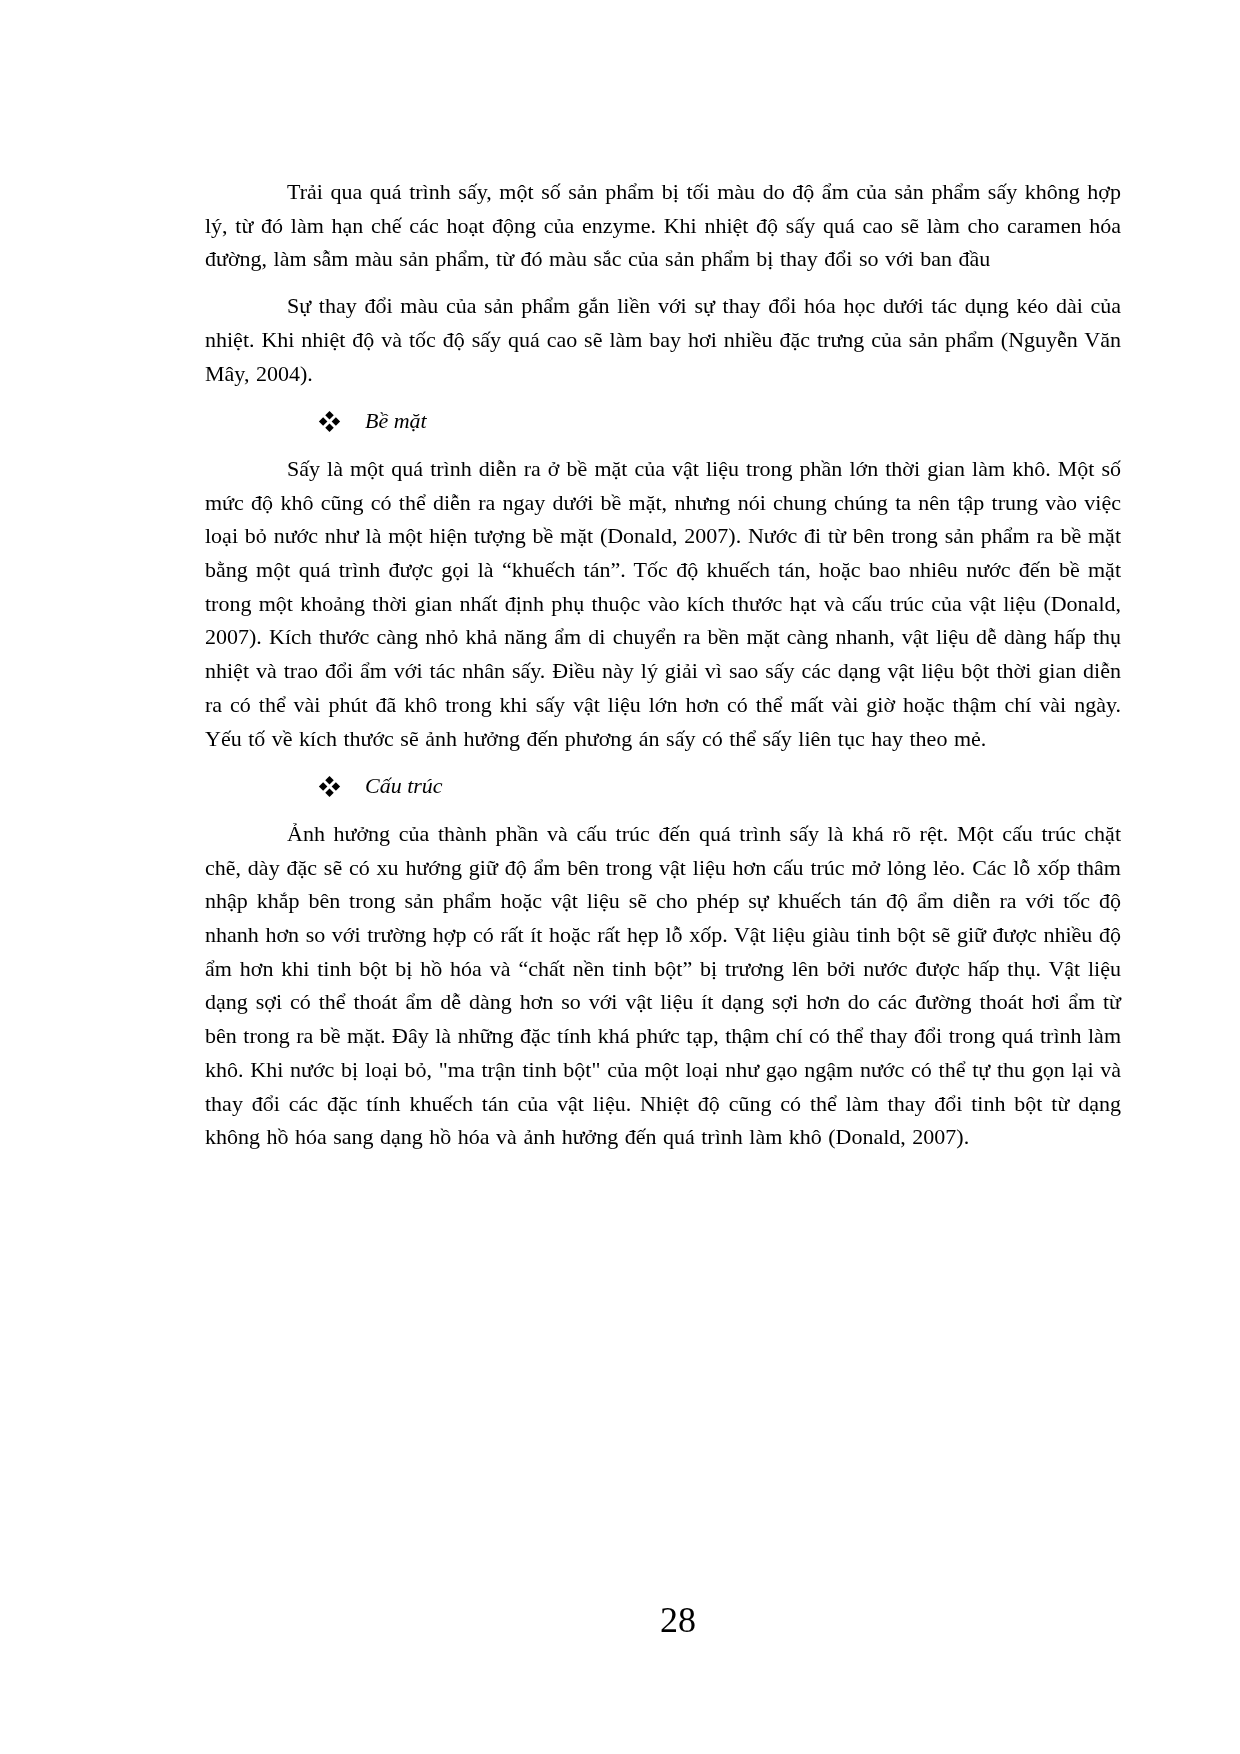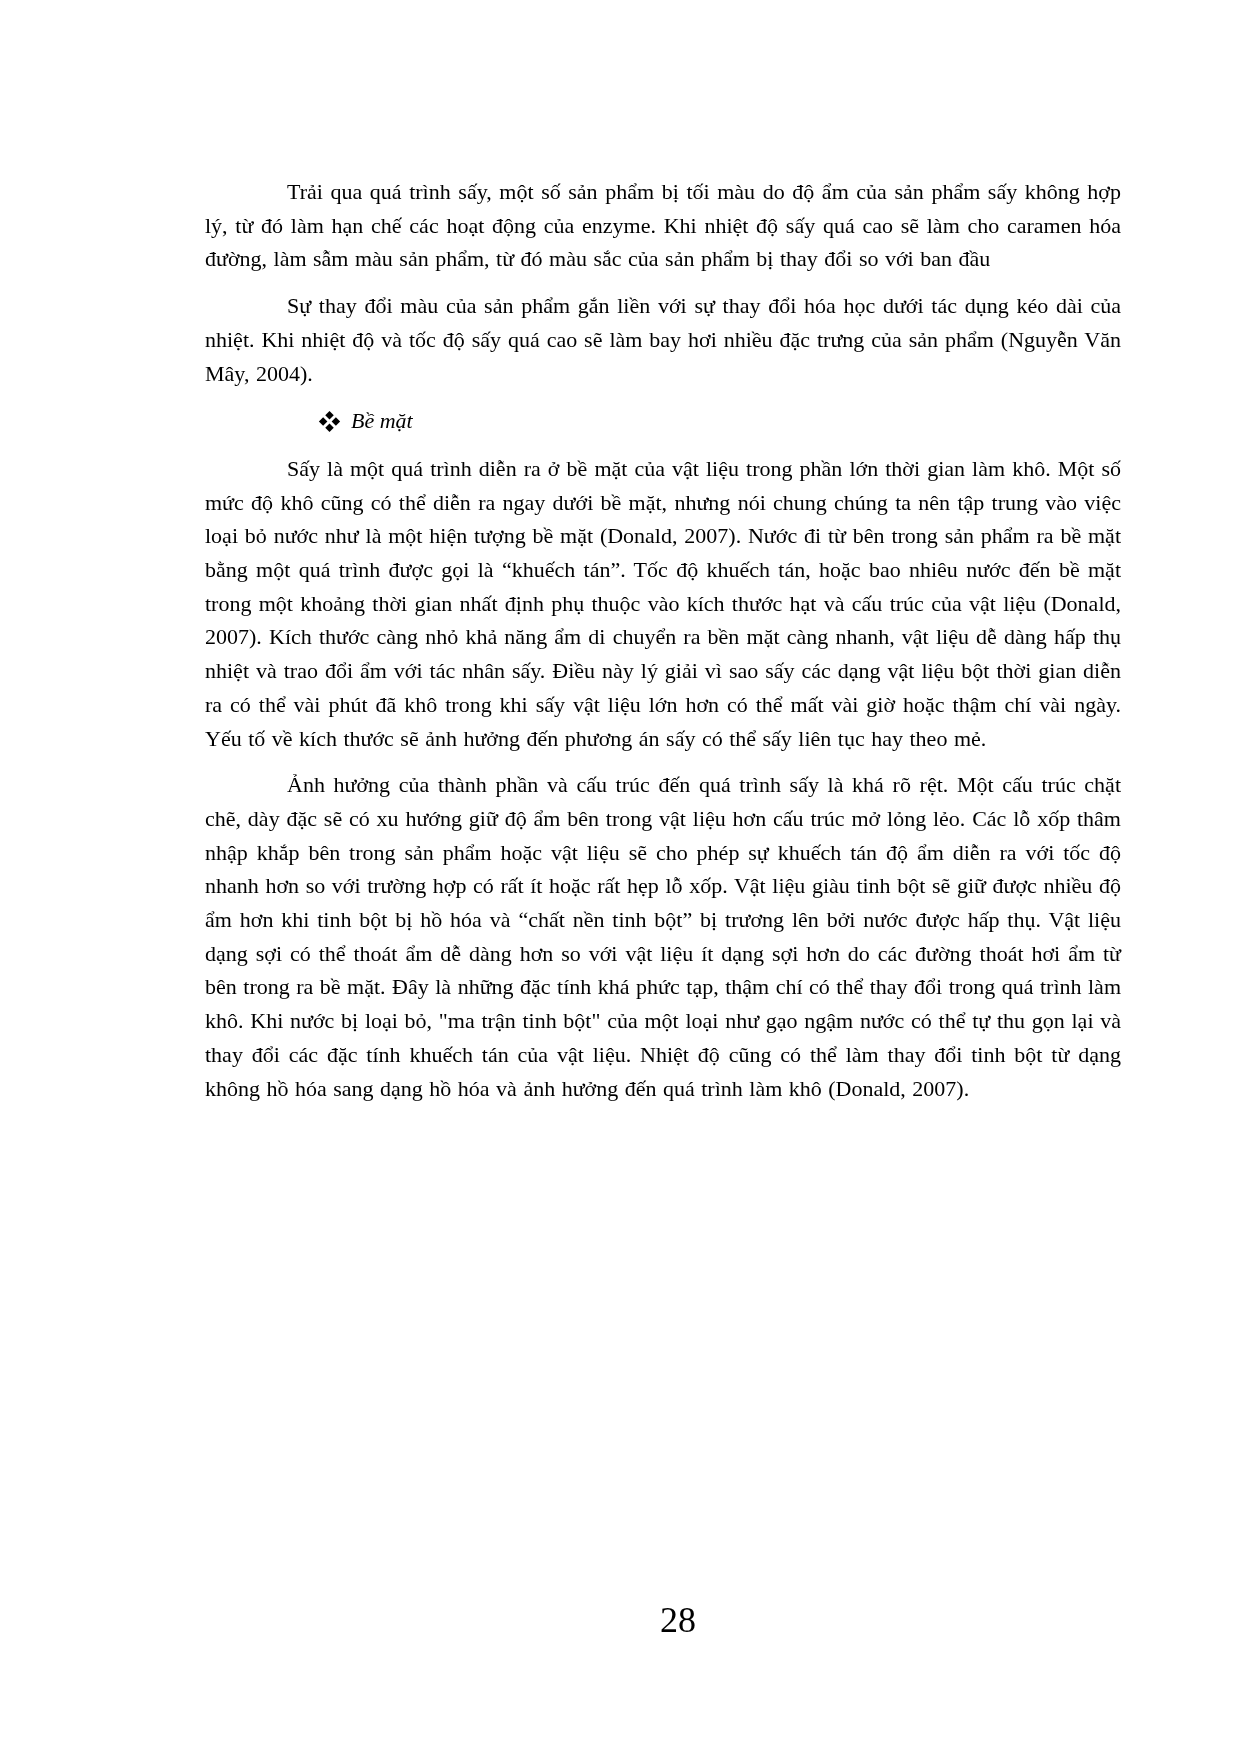--- a/index.html
+++ b/index.html
@@ -30,21 +30,21 @@
     text-indent: 82px;
     word-spacing: 1px;
   }
   .heading {
     margin: 14px 0 14px 117px;
     font-size: 22px;
     line-height: 33.7px;
     font-style: italic;
     display: flex;
     align-items: center;
-    gap: 14px;
+    gap: 28px;
   }
   .dbullet {
     position: relative;
     width: 15px;
     height: 15px;
     flex: 0 0 auto;
     transform: rotate(45deg);
     font-style: normal;
   }
   .dbullet::before,
@@ -84,19 +84,23 @@
 
     <p class="bodytext">Sự thay đổi màu của sản phẩm gắn liền với sự thay đổi hóa học dưới tác dụng kéo dài của nhiệt. Khi nhiệt độ và tốc độ sấy quá cao sẽ làm bay hơi nhiều đặc trưng của sản phẩm (Nguyễn Văn Mây, 2004).</p>
 
     <div class="heading">
       <span class="dbullet"></span>
       <span class="htext">Bề mặt</span>
     </div>
 
     <p class="bodytext">Sấy là một quá trình diễn ra ở bề mặt của vật liệu trong phần lớn thời gian làm khô. Một số mức độ khô cũng có thể diễn ra ngay dưới bề mặt, nhưng nói chung chúng ta nên tập trung vào việc loại bỏ nước như là một hiện tượng bề mặt (Donald, 2007). Nước đi từ bên trong sản phẩm ra bề mặt bằng một quá trình được gọi là “khuếch tán”. Tốc độ khuếch tán, hoặc bao nhiêu nước đến bề mặt trong một khoảng thời gian nhất định phụ thuộc vào kích thước hạt và cấu trúc của vật liệu (Donald, 2007). Kích thước càng nhỏ khả năng ẩm di chuyển ra bền mặt càng nhanh, vật liệu dễ dàng hấp thụ nhiệt và trao đổi ẩm với tác nhân sấy. Điều này lý giải vì sao sấy các dạng vật liệu bột thời gian diễn ra có thể vài phút đã khô trong khi sấy vật liệu lớn hơn có thể mất vài giờ hoặc thậm chí vài ngày. Yếu tố về kích thước sẽ ảnh hưởng đến phương án sấy có thể sấy liên tục hay theo mẻ.</p>
 
+    <div class="heading">
+      <span class="dbullet"></span>
+      <span class="htext">Cấu trúc</span>
+    </div>
 
     <p class="bodytext">Ảnh hưởng của thành phần và cấu trúc đến quá trình sấy là khá rõ rệt. Một cấu trúc chặt chẽ, dày đặc sẽ có xu hướng giữ độ ẩm bên trong vật liệu hơn cấu trúc mở lỏng lẻo. Các lỗ xốp thâm nhập khắp bên trong sản phẩm hoặc vật liệu sẽ cho phép sự khuếch tán độ ẩm diễn ra với tốc độ nhanh hơn so với trường hợp có rất ít hoặc rất hẹp lỗ xốp. Vật liệu giàu tinh bột sẽ giữ được nhiều độ ẩm hơn khi tinh bột bị hồ hóa và “chất nền tinh bột” bị trương lên bởi nước được hấp thụ. Vật liệu dạng sợi có thể thoát ẩm dễ dàng hơn so với vật liệu ít dạng sợi hơn do các đường thoát hơi ẩm từ bên trong ra bề mặt. Đây là những đặc tính khá phức tạp, thậm chí có thể thay đổi trong quá trình làm khô. Khi nước bị loại bỏ, "ma trận tinh bột" của một loại như gạo ngậm nước có thể tự thu gọn lại và thay đổi các đặc tính khuếch tán của vật liệu. Nhiệt độ cũng có thể làm thay đổi tinh bột từ dạng không hồ hóa sang dạng hồ hóa và ảnh hưởng đến quá trình làm khô (Donald, 2007).</p>
 
   </div>
 
   <div class="pagenum">28</div>
 </div>
 
 </body></html>

